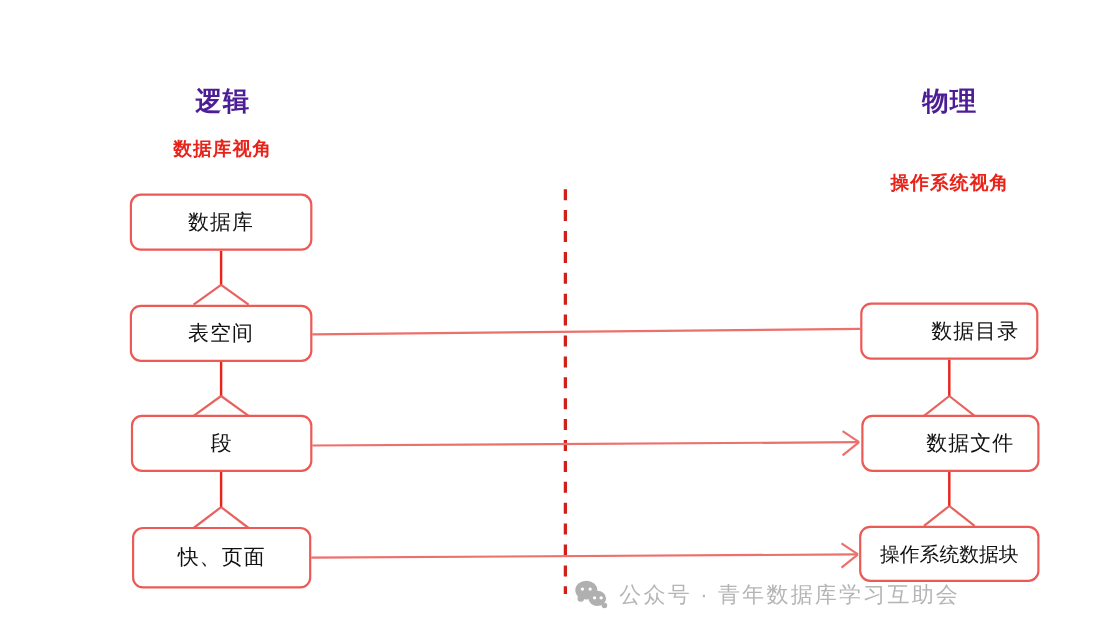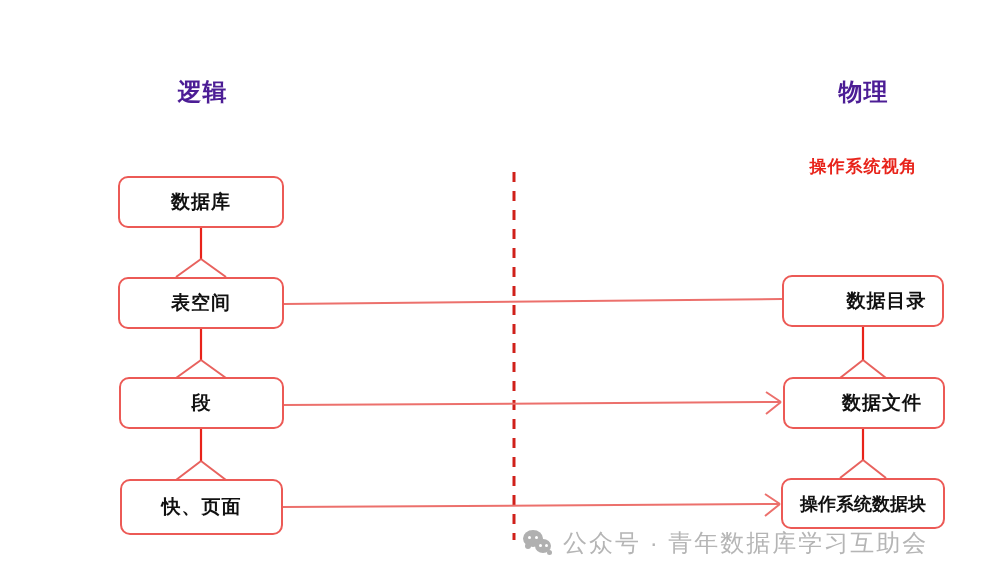--- a/index.html
+++ b/index.html
@@ -40,21 +40,21 @@
   .node {
     position: absolute;
     box-sizing: border-box;
     border: 2px solid #ec5a56;
     border-radius: 10px;
     background: #ffffff;
     display: flex;
     align-items: center;
     justify-content: center;
     font-size: 19px;
-    font-weight: bold;
+    font-weight: normal;
     color: #111111;
     letter-spacing: 1px;
     white-space: nowrap;
     z-index: 3;
   }
   .node.tight {
     font-size: 18px;
     letter-spacing: 0px;
   }
   
@@ -68,21 +68,21 @@
   }
   
   .watermark {
     position: absolute;
     display: flex;
     align-items: center;
     gap: 10px;
     z-index: 5;
   }
   .wm-text {
-    font-size: 24px;
+    font-size: 20px;
     color: #b5b5b5;
     letter-spacing: 2px;
     white-space: nowrap;
   }
   .wm-icon {
     width: 30px;
     height: 26px;
     position: relative;
     flex: 0 0 auto;
   }
@@ -113,20 +113,21 @@
     border-radius: 50%;
     width: 3px; height: 3px;
   }
 </style>
 </head>
 <body>
 
 <div id="canvas">
 
   <div class="col-title" style="left:120px; top:76px; width:165px;">逻辑</div>
+  <div class="col-sub" style="left:120px; top:124px; width:165px;">数据库视角</div>
 
   <div class="col-title" style="left:782px; top:76px; width:163px;">物理</div>
   <div class="col-sub" style="left:782px; top:124px; width:163px;margin-top:31px;">操作系统视角</div>
 
   <svg id="wires" viewBox="0 0 995 580" xmlns="http://www.w3.org/2000/svg">
 
     <line x1="514" y1="172" x2="514" y2="540" stroke="#d0201a" stroke-width="3" stroke-dasharray="10 9"></line>
 
     <g>
       <path d="M201,228 L201,259" stroke="#e8231a" stroke-width="2.2" fill="none"></path>

